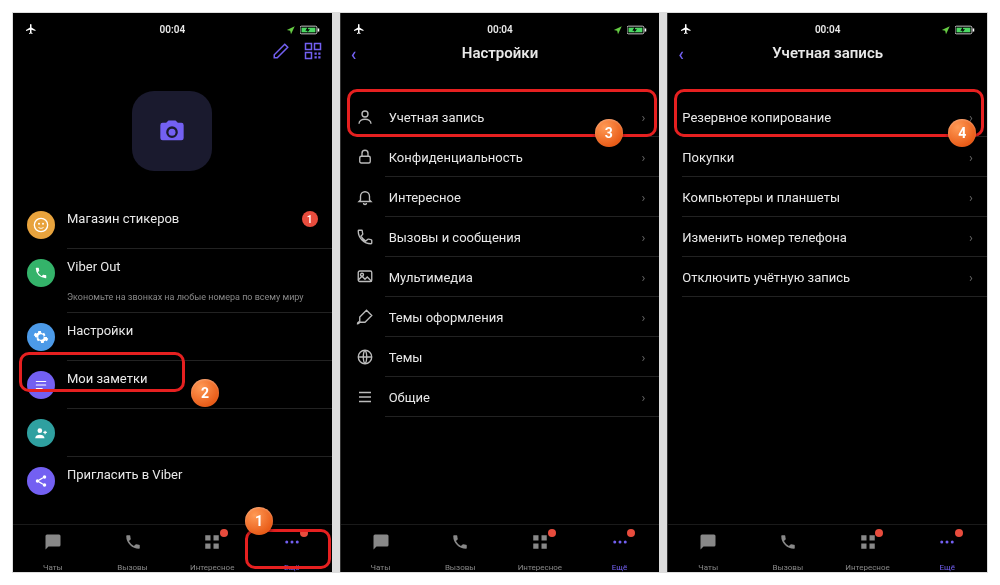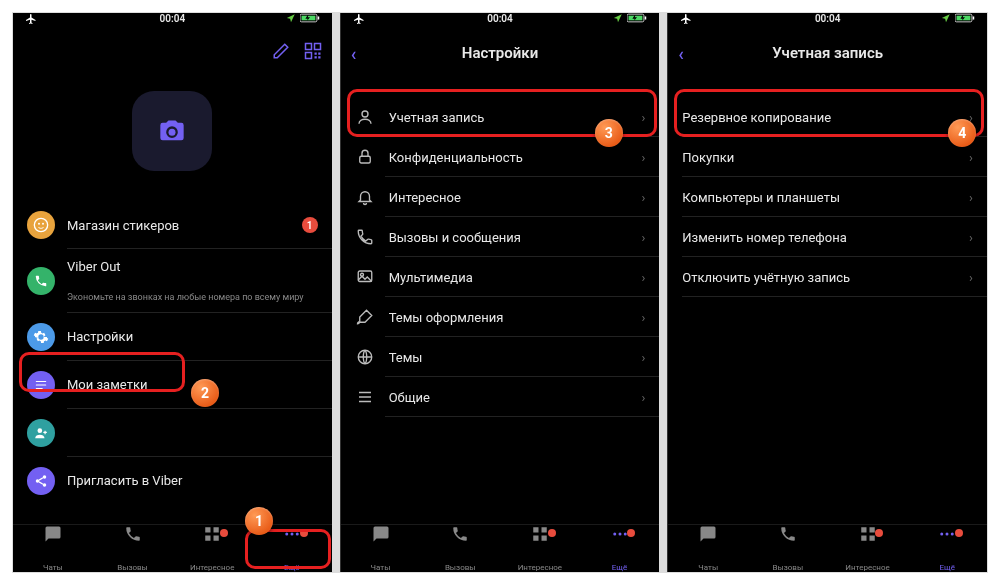--- a/index.html
+++ b/index.html
@@ -26,21 +26,21 @@
     flex-direction: column;
     position: relative;
     overflow: hidden;
   }
   .phone + .phone { border-left: 1px solid #333; }
 
   
   .sbar {
     display: flex;
     justify-content: space-between;
-    align-items: flex-start;
+    align-items: flex-end;
     height: 22px;
     padding: 0 12px;
     font-size: 10px;
     font-weight: 600;
   }
   .sbar .center { position: absolute; left: 50%; transform: translateX(-50%); font-size: 10px; }
   .sbar .right { display: flex; gap: 4px; align-items: center; }
   .sbar-icon { display: inline-flex; }
 
   
@@ -80,21 +80,20 @@
     display: flex;
     align-items: center;
     justify-content: center;
     color: #7360f2;
   }
 
   
   .menu { display: flex; flex-direction: column; }
   .item {
     display: flex;
-    align-items: center;
     gap: 12px;
     padding: 10px 14px;
     min-height: 42px;
     position: relative;
   }
   .item:not(.no-border)::after {
     content: "";
     position: absolute;
     left: 54px; right: 0; bottom: 0;
     height: 1px;
@@ -156,21 +155,21 @@
     display: flex;
     height: 48px;
     border-top: 1px solid #1a1a1a;
     background: #000;
   }
   .tab {
     flex: 1;
     display: flex;
     flex-direction: column;
     align-items: center;
-    justify-content: space-between;
+    justify-content: flex-end;
     gap: 12px;
     font-size: 8px;
     color: #888;
     position: relative;
   }
   .tab.active { color: #7360f2; }
   .tab .dot {
     position: absolute;
     top: 4px; right: 30%;
     width: 8px; height: 8px; border-radius: 4px;

